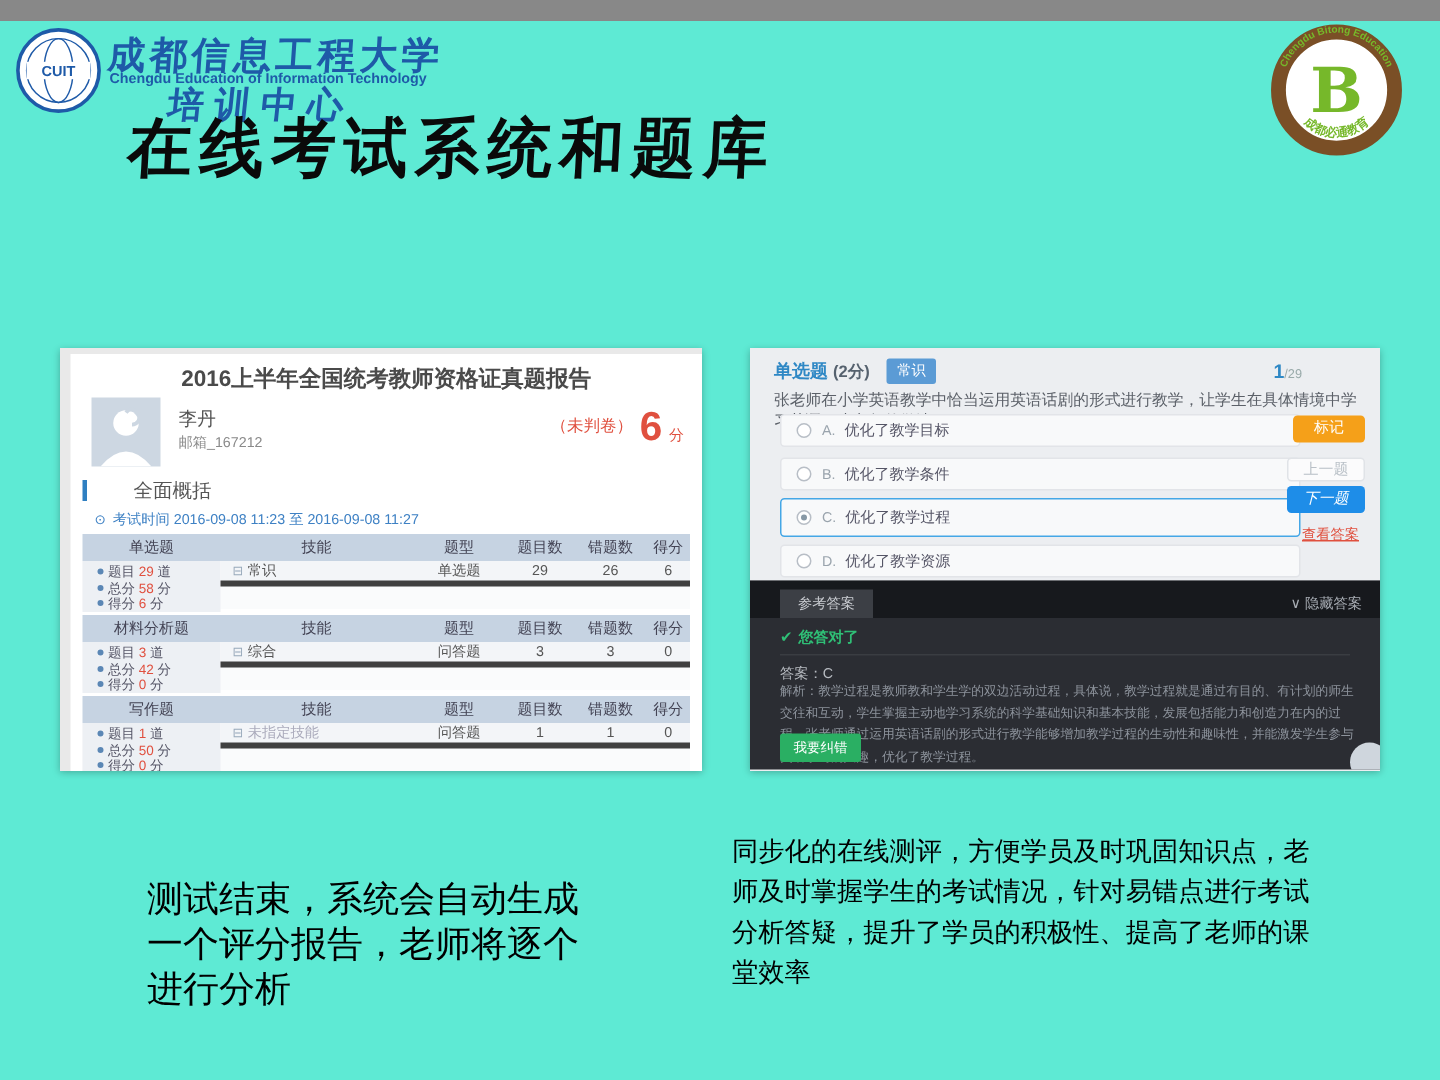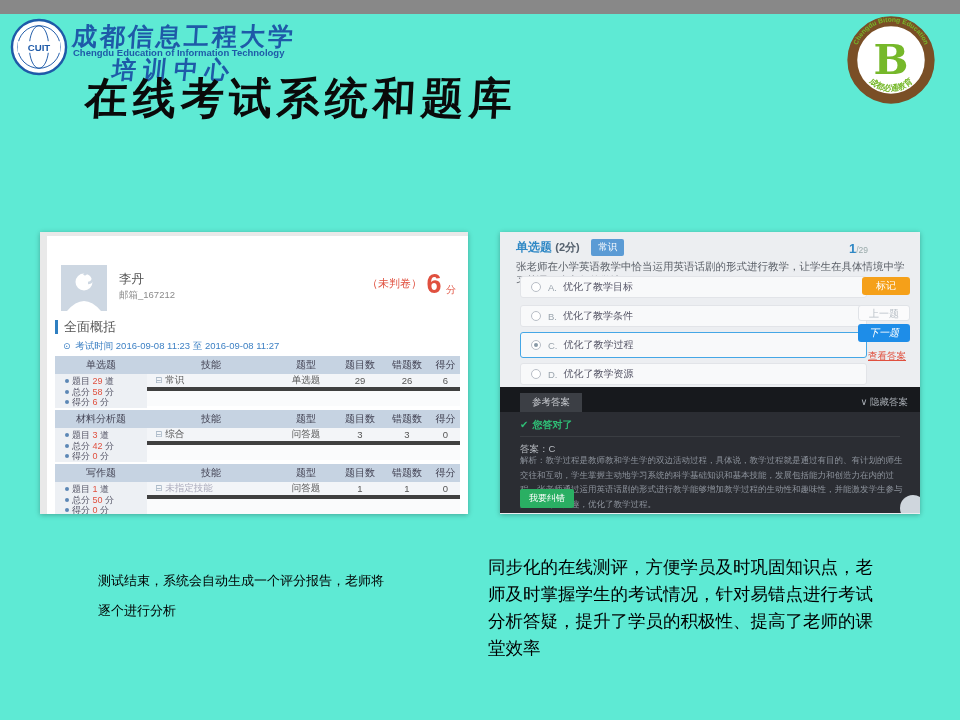--- a/index.html
+++ b/index.html
@@ -24,21 +24,21 @@
   .report-card { position:absolute; left:7px; top:4px; right:0; bottom:0; background:#fff; overflow:hidden; }
   .r-title { position:absolute; top:7px; left:0; right:0; text-align:center; font-size:15px;
              font-weight:bold; color:#4a4a4a; }
   .avatar { position:absolute; left:14px; top:29px; width:46px; height:46px; background:#cdd7e2; }
   .r-name { position:absolute; left:72px; top:35px; font-size:12.5px; color:#555; }
   .r-email { position:absolute; left:72px; top:53px; font-size:9.5px; color:#8a8a8a; }
   .r-score { position:absolute; right:12px; top:33px; color:#e0503f; }
   .r-score .st { font-size:11px; vertical-align:6px; }
   .r-score .big { font-size:27px; font-weight:bold; }
   .r-score .un { font-size:10px; }
-  .r-overview { position:absolute; left:8px; top:82px; font-size:13px; color:#555; display:flex; align-items:center; }
+  .r-overview { position:absolute; left:8px; top:82px; font-size:13px; color:#555; display:flex; align-items:center;gap:25px; }
   .r-overview .bar { display:inline-block; width:3px; height:14px; background:#2f7fc1; margin-right:6px; }
   .r-time { position:absolute; left:16px; top:104px; font-size:9.5px; color:#3e81c4; }
   .r-time .clk { font-size:9px; margin-right:2px; }
   .sec { position:absolute; left:8px; right:8px; }
   .sec-head { display:grid; grid-template-columns:92px 128px 62px 46px 48px 1fr; align-items:center;
               height:18px; background:#c6d3e2; font-size:10px; color:#445; }
   .sec-head span { text-align:center; }
   .sec-body { display:grid; grid-template-columns:92px 1fr; height:32px; background:#fafbfc; }
   .stats { background:#edf0f4; padding:2px 0 0 10px; font-size:9px; line-height:10.5px; color:#556; }
   .stat .dot { display:inline-block; width:4px; height:4px; border-radius:50%; background:#5b87b5;
@@ -89,21 +89,21 @@
   .ans-line { position:absolute; left:20px; top:49px; font-size:9.5px; color:#b8bcc2;
               border-top:1px solid #3a3d42; width:380px; padding-top:6px; }
   .ans-analysis { position:absolute; left:20px; top:66px; width:385px; font-size:8.5px;
                   line-height:14.5px; color:#8d939c; }
   .btn-correct { position:absolute; left:20px; bottom:5px; padding:3px 9px; background:#2aaf63;
                  color:#fff; font-size:9px; border-radius:2px; cursor:pointer; }
   .fab { position:absolute; right:-6px; bottom:-8px; width:26px; height:26px; border-radius:50%;
          background:#cfd6dd; }
 
   
-  .cap-left { position:absolute; left:98px; top:552px; width:292px; font-size:13px;
+  .cap-left { position:absolute; left:98px; top:571px; width:292px; font-size:24px;
               line-height:30px; color:#000; }
   .cap-right { position:absolute; left:488px; top:540px; width:386px; font-size:17.5px;
                line-height:27px; color:#000; }
 </style>
 </head>
 <body>
 
 <div class="slide">
 
   <svg class="cuit-logo" viewBox="0 0 60 60">
@@ -130,20 +130,21 @@
       <textPath href="#arcTop" startOffset="50%" text-anchor="middle">Chengdu Bitong Education</textPath>
     </text>
     <text font-size="9" fill="#76b82a" font-weight="bold">
       <textPath href="#arcBot" startOffset="50%" text-anchor="middle">成都必通教育</textPath>
     </text>
     <text x="50" y="66" text-anchor="middle" font-size="46" font-weight="bold" fill="#76b82a" font-family="DejaVu Serif, serif">B</text>
   </svg>
 
   <div class="report-panel">
     <div class="report-card">
+      <div class="r-title">2016上半年全国统考教师资格证真题报告</div>
 
       <div class="avatar">
         <svg viewBox="0 0 46 46" width="46" height="46">
           <circle cx="23" cy="17" r="8.5" fill="#fff"></circle>
           <path d="M 6 46 Q 23 26 40 46 Z" fill="#fff"></path>
           <path d="M 23 10 a 5 5 0 1 1 4 8" fill="none" stroke="#cdd7e2" stroke-width="2.5"></path>
         </svg>
       </div>
       <div class="r-name">李丹</div>
       <div class="r-email">邮箱_167212</div>

